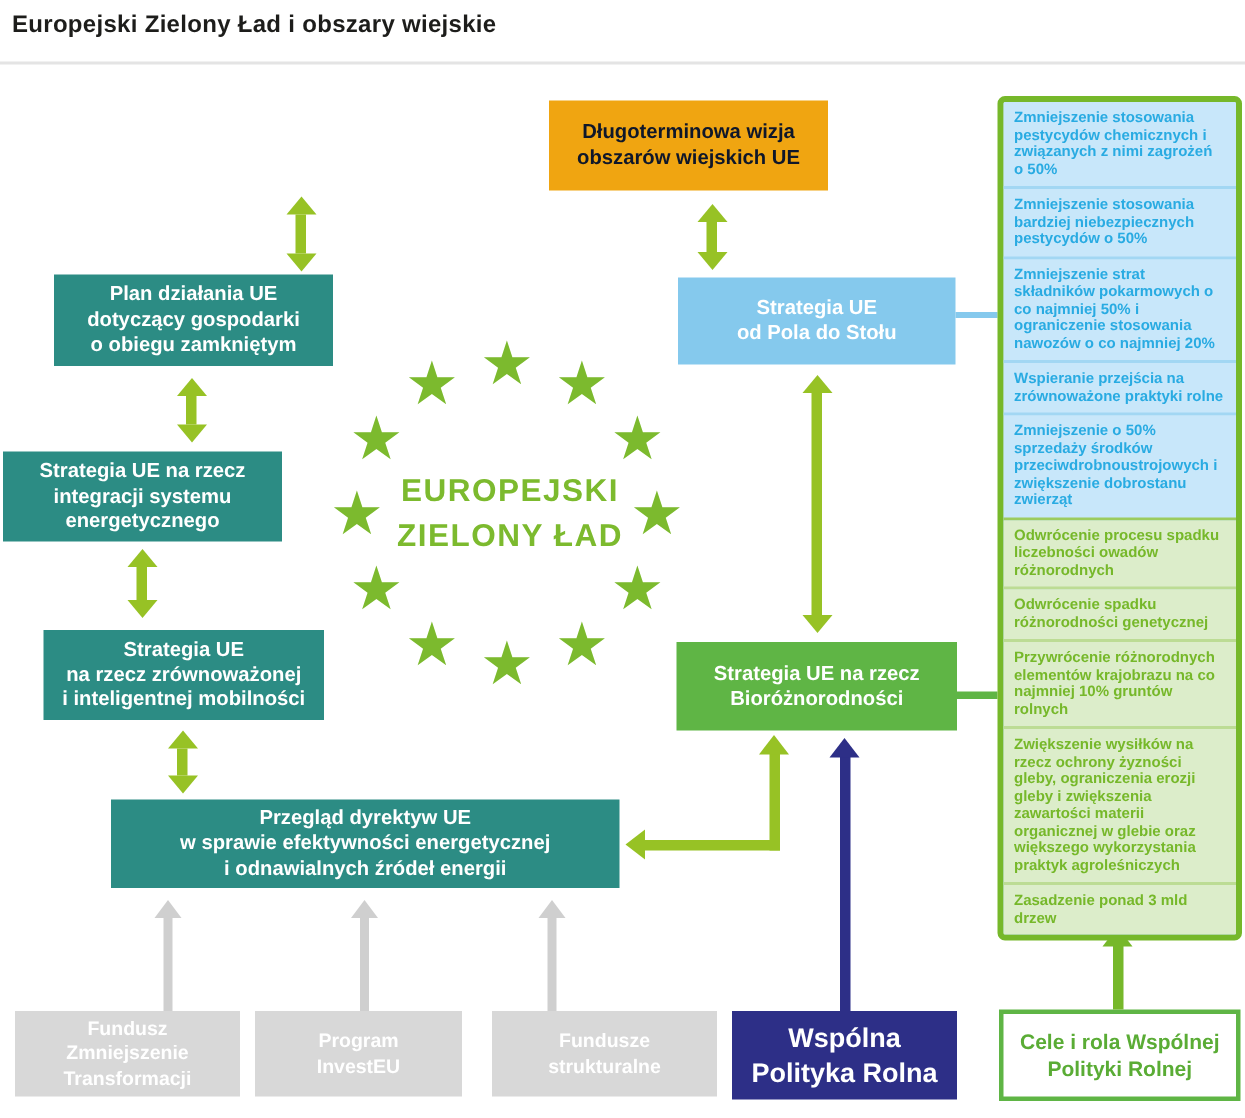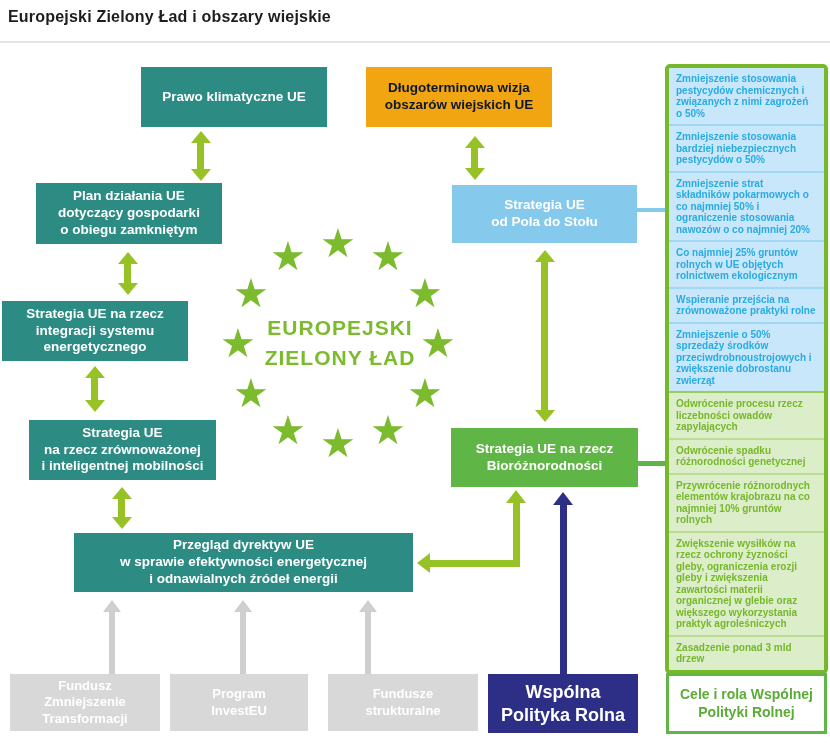--- a/index.html
+++ b/index.html
@@ -64,21 +64,20 @@
   .connector{position:absolute;}
 </style>
 </head>
 <body>
 
 <div class="stage">
 
   <div class="title">Europejski Zielony Ład i obszary wiejskie</div>
   <div class="rule"></div>
 
-  <div class="box teal" style="left:141px;top:67px;width:186px;height:60px;">Prawo klimatyczne UE</div>
   <div class="box orange" style="left:366px;top:67px;width:186px;height:60px;">Długoterminowa wizja
 obszarów wiejskich UE</div>
   <div class="box teal" style="left:36px;top:183px;width:186px;height:61px;">Plan działania UE
 dotyczący gospodarki
 o obiegu zamkniętym</div>
   <div class="box teal" style="left:2px;top:301px;width:186px;height:60px;">Strategia UE na rzecz
 integracji systemu
 energetycznego</div>
   <div class="box teal" style="left:29px;top:420px;width:187px;height:60px;">Strategia UE
 na rzecz zrównoważonej
@@ -156,26 +155,25 @@
   </div>
 
   <div class="connector" style="left:637px;top:208px;width:28px;height:4px;background:#85c9ed;"></div>
   <div class="connector" style="left:638px;top:461px;width:27px;height:5px;background:#5fb545;"></div>
 
   <aside class="panel">
     <div class="bsec">
       <div class="cell b">Zmniejszenie stosowania pestycydów chemicznych i związanych z nimi zagrożeń o 50%</div>
       <div class="cell b">Zmniejszenie stosowania bardziej niebezpiecznych pestycydów o 50%</div>
       <div class="cell b">Zmniejszenie strat składników pokarmowych o co najmniej 50% i ograniczenie stosowania nawozów o co najmniej 20%</div>
-      <div class="cell b">Co najmniej 25% gruntów rolnych w UE objętych rolnictwem ekologicznym</div>
       <div class="cell b">Wspieranie przejścia na zrównoważone praktyki rolne</div>
       <div class="cell b">Zmniejszenie o 50% sprzedaży środków przeciwdrobnoustrojowych i zwiększenie dobrostanu zwierząt</div>
     </div>
     <div class="gsec">
-      <div class="cell g">Odwrócenie procesu rzecz liczebności owadów zapylających</div>
+      <div class="cell g">Odwrócenie procesu spadku liczebności owadów różnorodnych</div>
       <div class="cell g">Odwrócenie spadku różnorodności genetycznej</div>
       <div class="cell g">Przywrócenie różnorodnych elementów krajobrazu na co najmniej 10% gruntów rolnych</div>
       <div class="cell g">Zwiększenie wysiłków na rzecz ochrony żyzności gleby, ograniczenia erozji gleby i zwiększenia zawartości materii organicznej w glebie oraz większego wykorzystania praktyk agroleśniczych</div>
       <div class="cell g">Zasadzenie ponad 3 mld drzew</div>
     </div>
   </aside>
 
 </div>
 
 </body></html>

